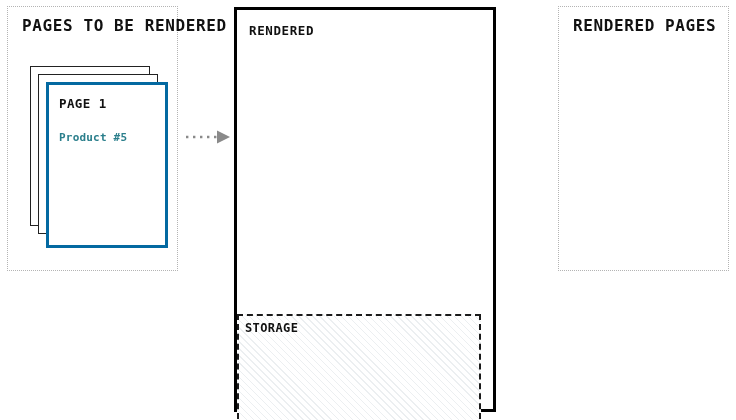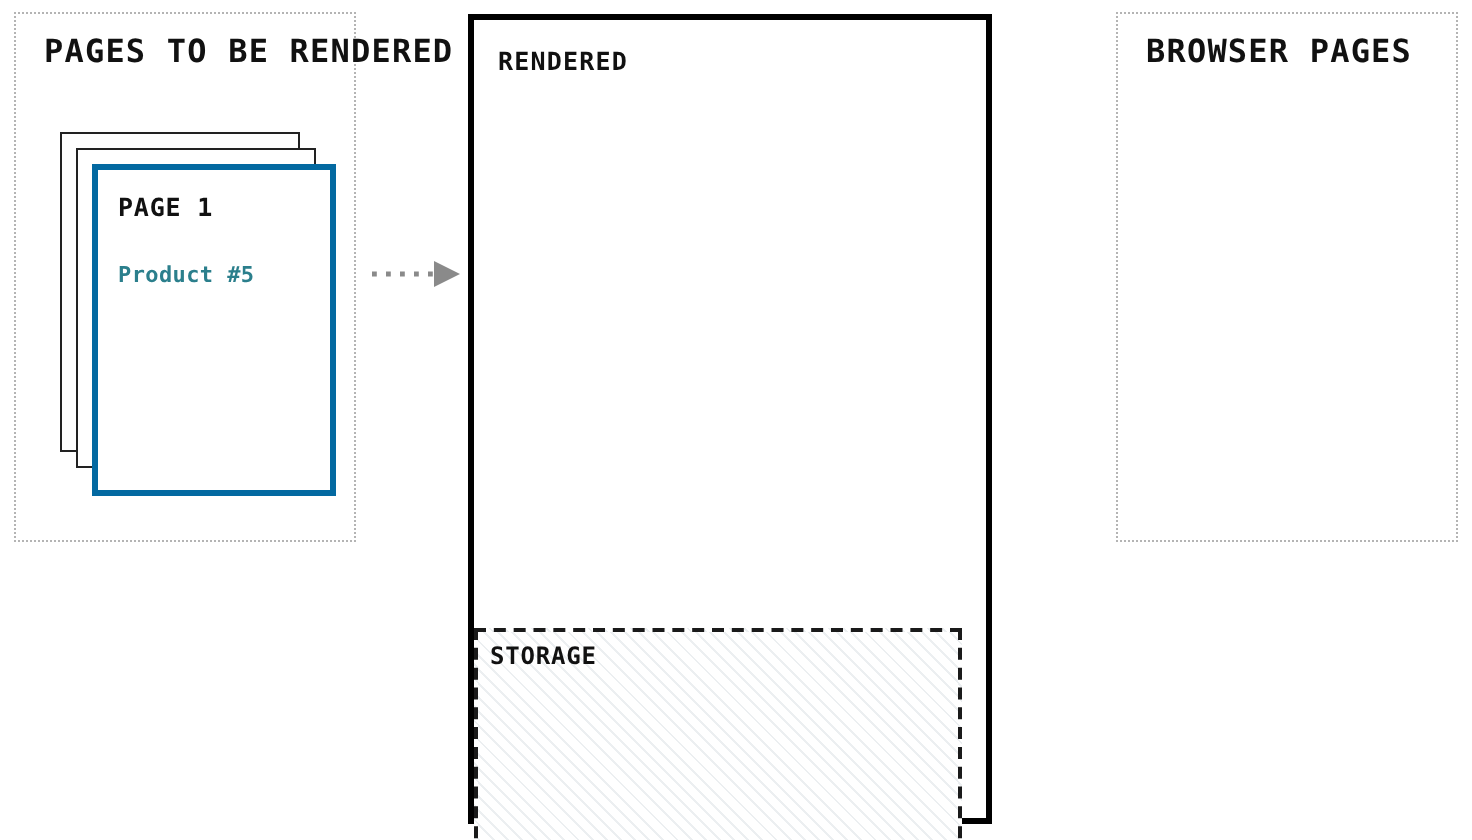--- a/index.html
+++ b/index.html
@@ -199,14 +199,14 @@
 
 <div id="browser-box">
   <div id="browser-title">RENDERED</div>
 
   <div id="storage-box">
     <div id="storage-title">STORAGE</div>
   </div>
 </div>
 
 <div class="zone" id="zone-rendered">
-  <div class="zone-title">BROWSER PAGES</div>
+  <div class="zone-title">RENDERED PAGES</div>
 </div>
 
 </body></html>

